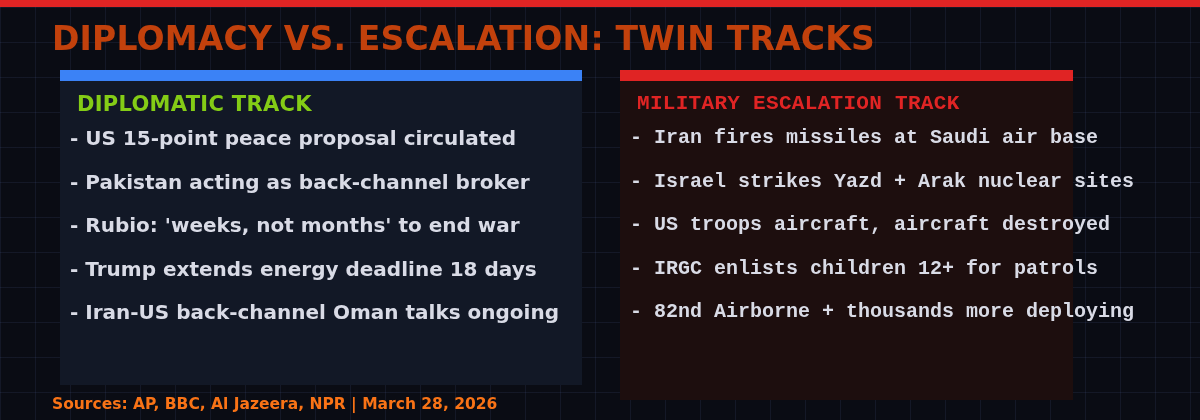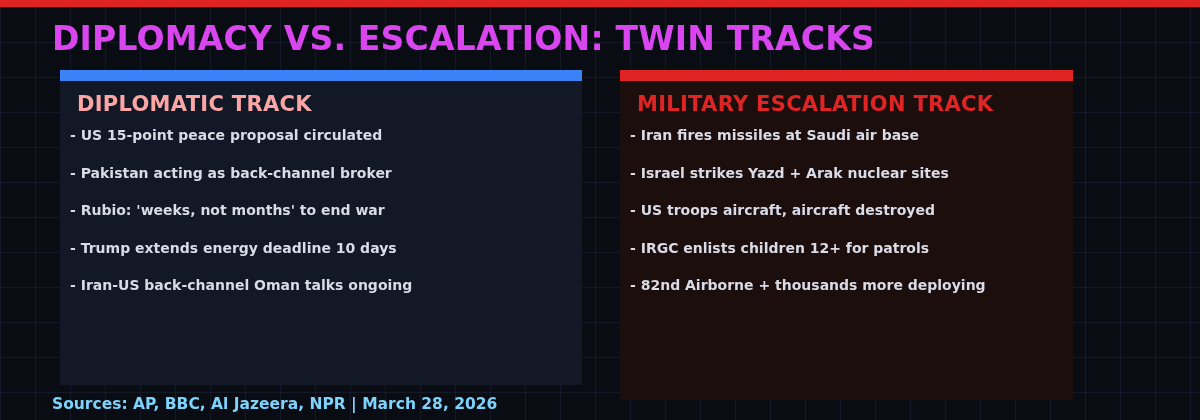--- a/index.html
+++ b/index.html
@@ -45,21 +45,21 @@
   }
 
   
   #page-title {
     position: absolute;
     left: 52px;
     top: 19px;
     font-size: 33px;
     font-weight: bold;
     letter-spacing: 0.2px;
-    color: #d946ef;
+    color: #c2410c;
     white-space: nowrap;
     font-family: "DejaVu Sans", sans-serif;
   }
 
   
   .panel {
     position: absolute;
     box-sizing: border-box;
   }
   .panel-accent {
@@ -81,58 +81,59 @@
     letter-spacing: 0.3px;
     white-space: nowrap;
   }
   .bullets {
     position: absolute;
     left: 10px;
     top: 47px;
     right: 6px;
   }
   .bullet {
-    font-size: 14px;
+    font-size: 20px;
     font-weight: bold;
     color: #d9dbe6;
     line-height: 1;
     margin-bottom: 23.5px;
     white-space: nowrap;
   }
 
   
   #panel-diplomatic {
     left: 60px;
     top: 70px;
     width: 522px;
     height: 315px;
   }
   #panel-diplomatic .panel-body { background: #121826; }
   #panel-diplomatic .panel-accent { background: #3b82f6; }
-  #panel-diplomatic .panel-title { color: #fca5a5; }
+  #panel-diplomatic .panel-title { color: #84cc16; }
 
   
   #panel-military {
     left: 620px;
     top: 70px;
     width: 453px;
     height: 330px;
+    font-family: Liberation Mono, monospace;
   }
   #panel-military .panel-body { background: #1d0e0e; }
   #panel-military .panel-accent { background: #e02424; }
   #panel-military .panel-title { color: #e02424; }
 
   
   #sources {
     position: absolute;
     left: 52px;
     top: 395px;
     font-size: 15.5px;
     font-weight: bold;
-    color: #7dd3fc;
+    color: #f97316;
     white-space: nowrap;
   }
 </style>
 </head>
 <body>
 
 <div id="page">
 
   <div id="grid"></div>
 
@@ -140,21 +141,21 @@
 
   <div id="page-title">DIPLOMACY VS. ESCALATION: TWIN TRACKS</div>
 
   <div class="panel" id="panel-diplomatic">
     <div class="panel-body">
       <div class="panel-title">DIPLOMATIC TRACK</div>
       <div class="bullets" id="bullets-diplomatic">
           <div class="bullet">- US 15-point peace proposal circulated</div>
           <div class="bullet">- Pakistan acting as back-channel broker</div>
           <div class="bullet">- Rubio: 'weeks, not months' to end war</div>
-          <div class="bullet">- Trump extends energy deadline 10 days</div>
+          <div class="bullet">- Trump extends energy deadline 18 days</div>
           <div class="bullet">- Iran-US back-channel Oman talks ongoing</div>
         </div>
     </div>
     <div class="panel-accent"></div>
   </div>
 
   <div class="panel" id="panel-military">
     <div class="panel-body">
       <div class="panel-title">MILITARY ESCALATION TRACK</div>
       <div class="bullets" id="bullets-military">

